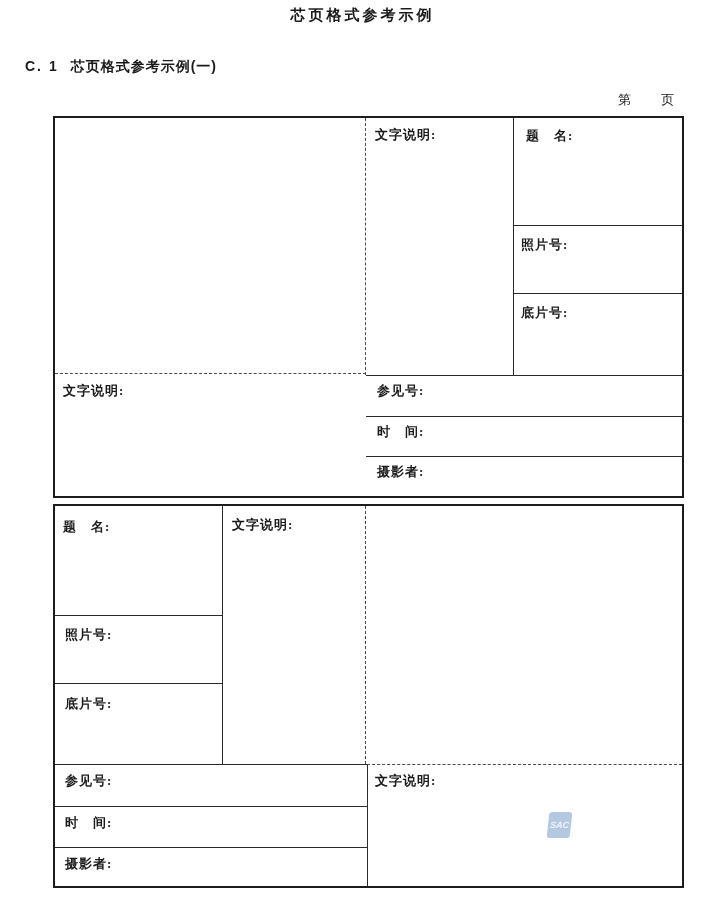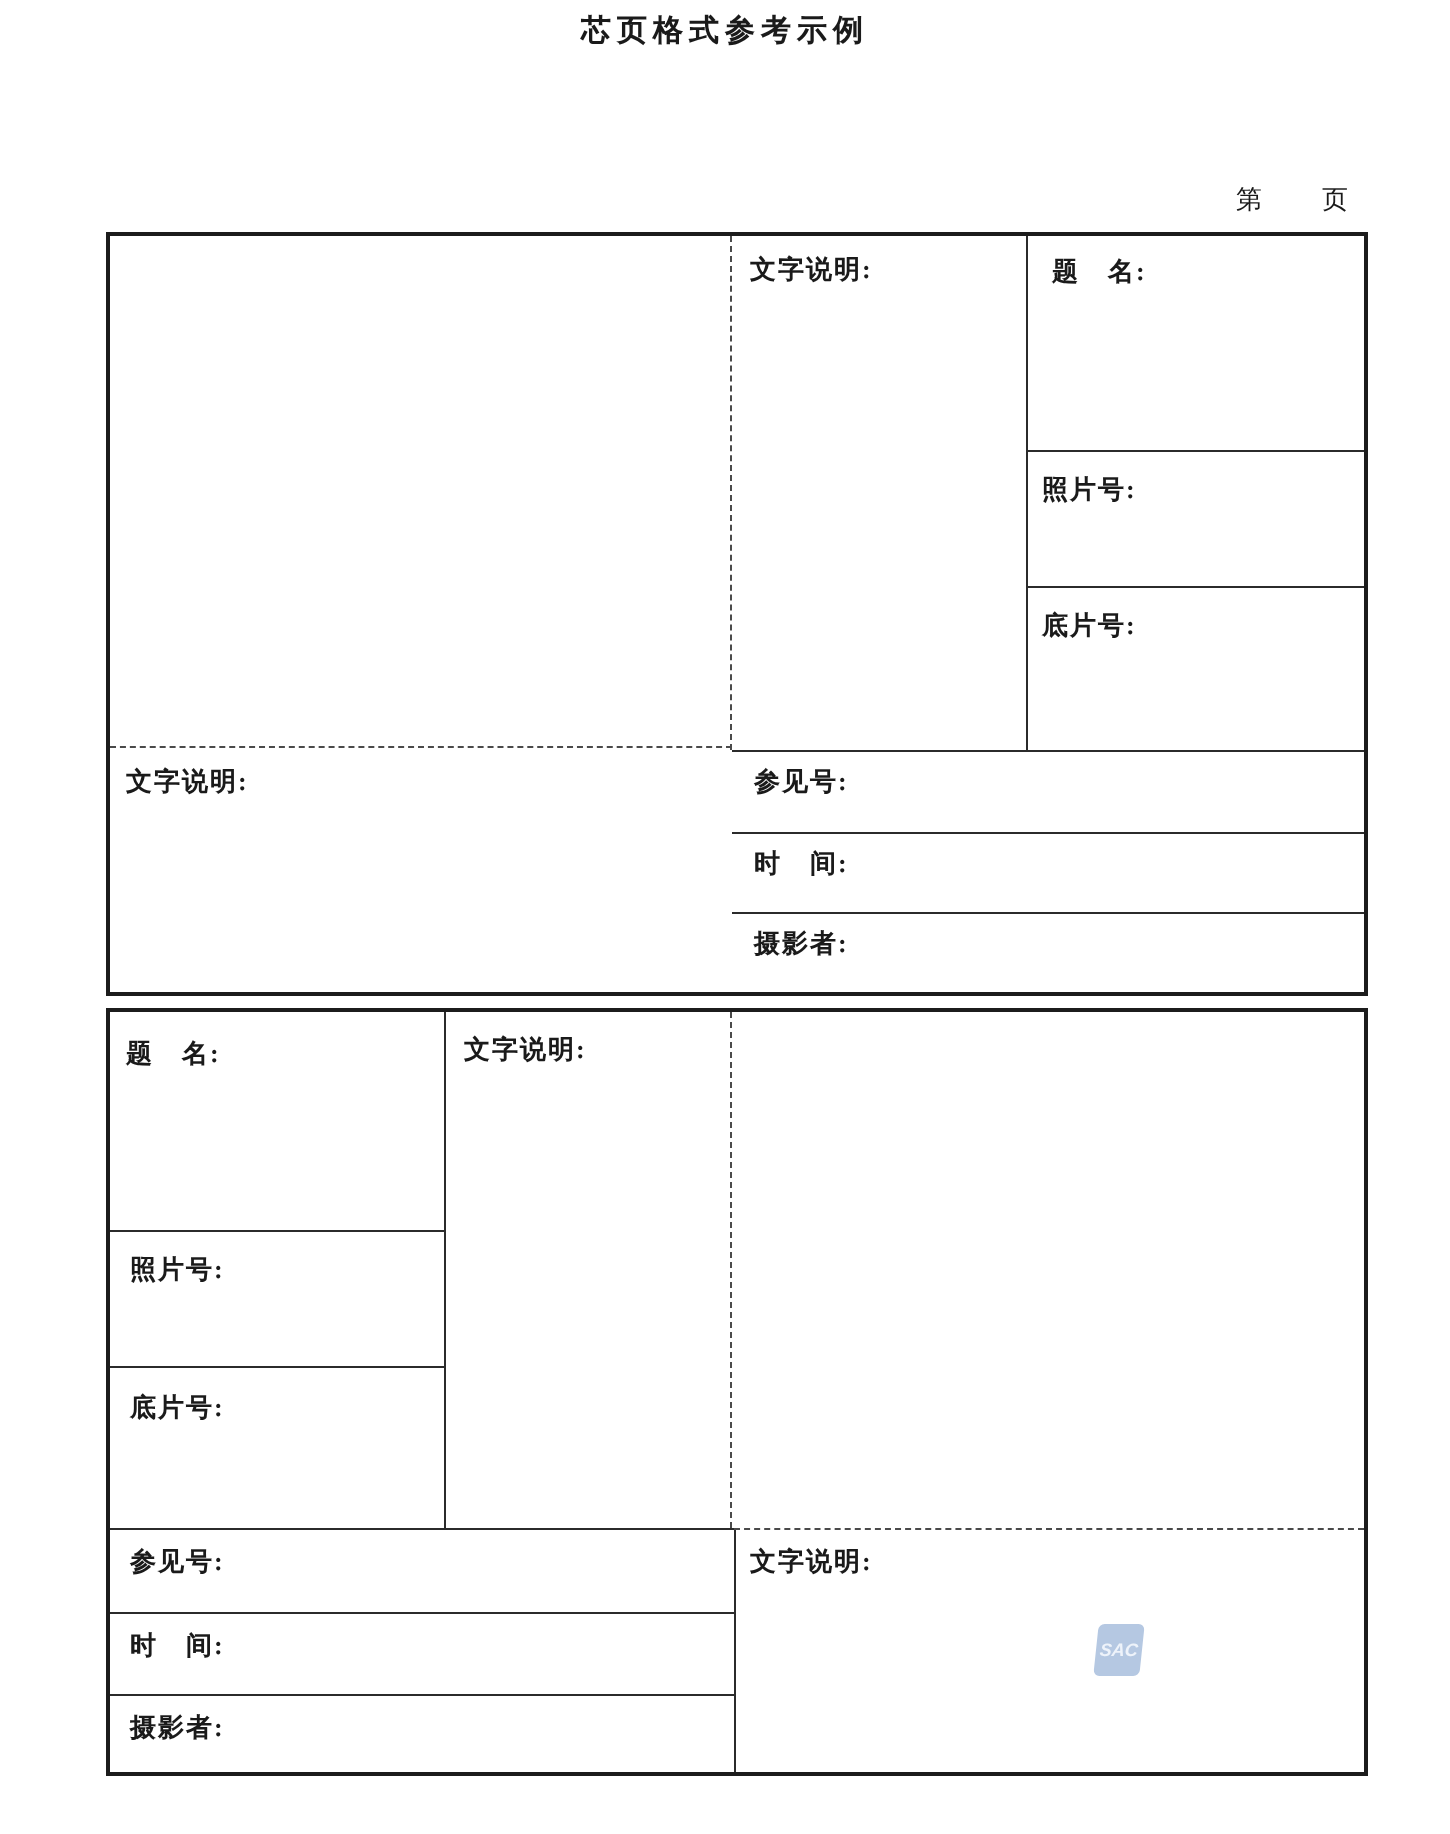--- a/index.html
+++ b/index.html
@@ -55,20 +55,23 @@
     transform:skewX(-6deg);
   }
 </style>
 </head>
 <body>
 
 <div class="page">
 
   <div class="doc-title">芯页格式参考示例</div>
 
+  <div class="section-heading">
+    <span class="hnum">C. 1</span><span>芯页格式参考示例(一)</span>
+  </div>
 
   <div class="page-marker">
     <span>第</span>
     <span>页</span>
   </div>
 
   <div class="tbl tbl1">
 
     <div class="vline dashed" style="left:310px;top:0;height:257px;"></div>
     <div class="hline dashed" style="left:0;top:255px;width:311px;"></div>

